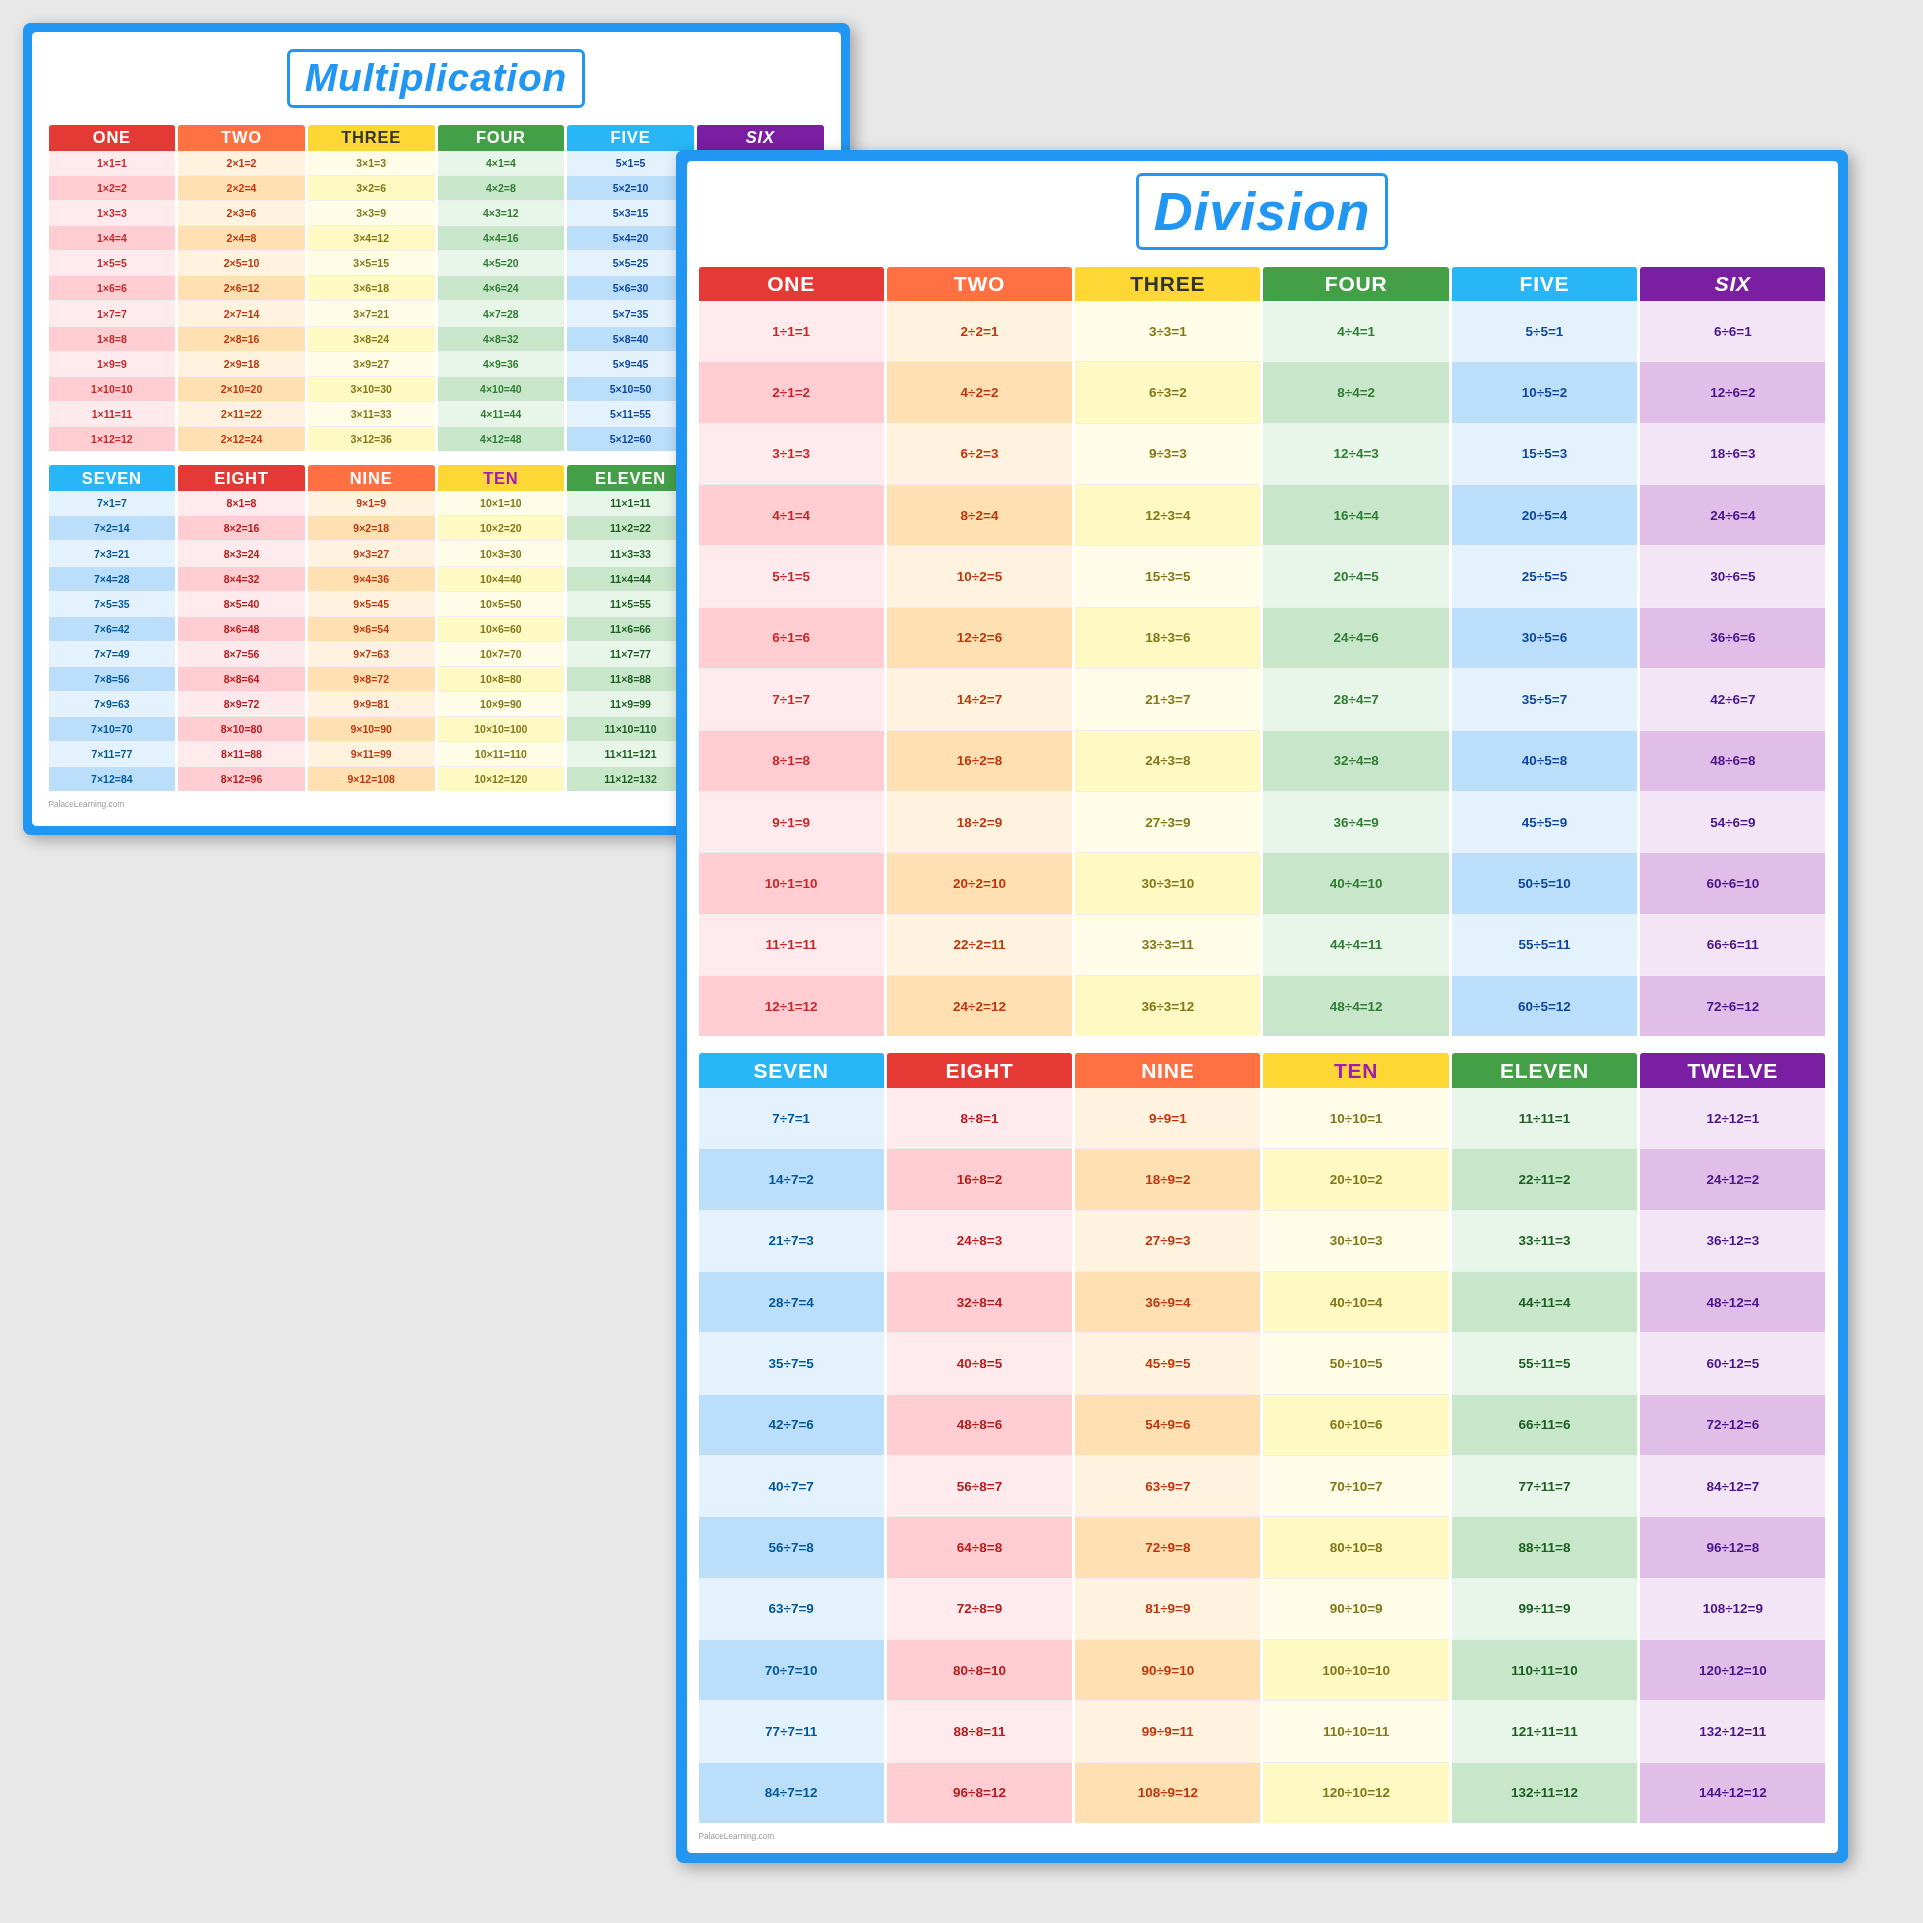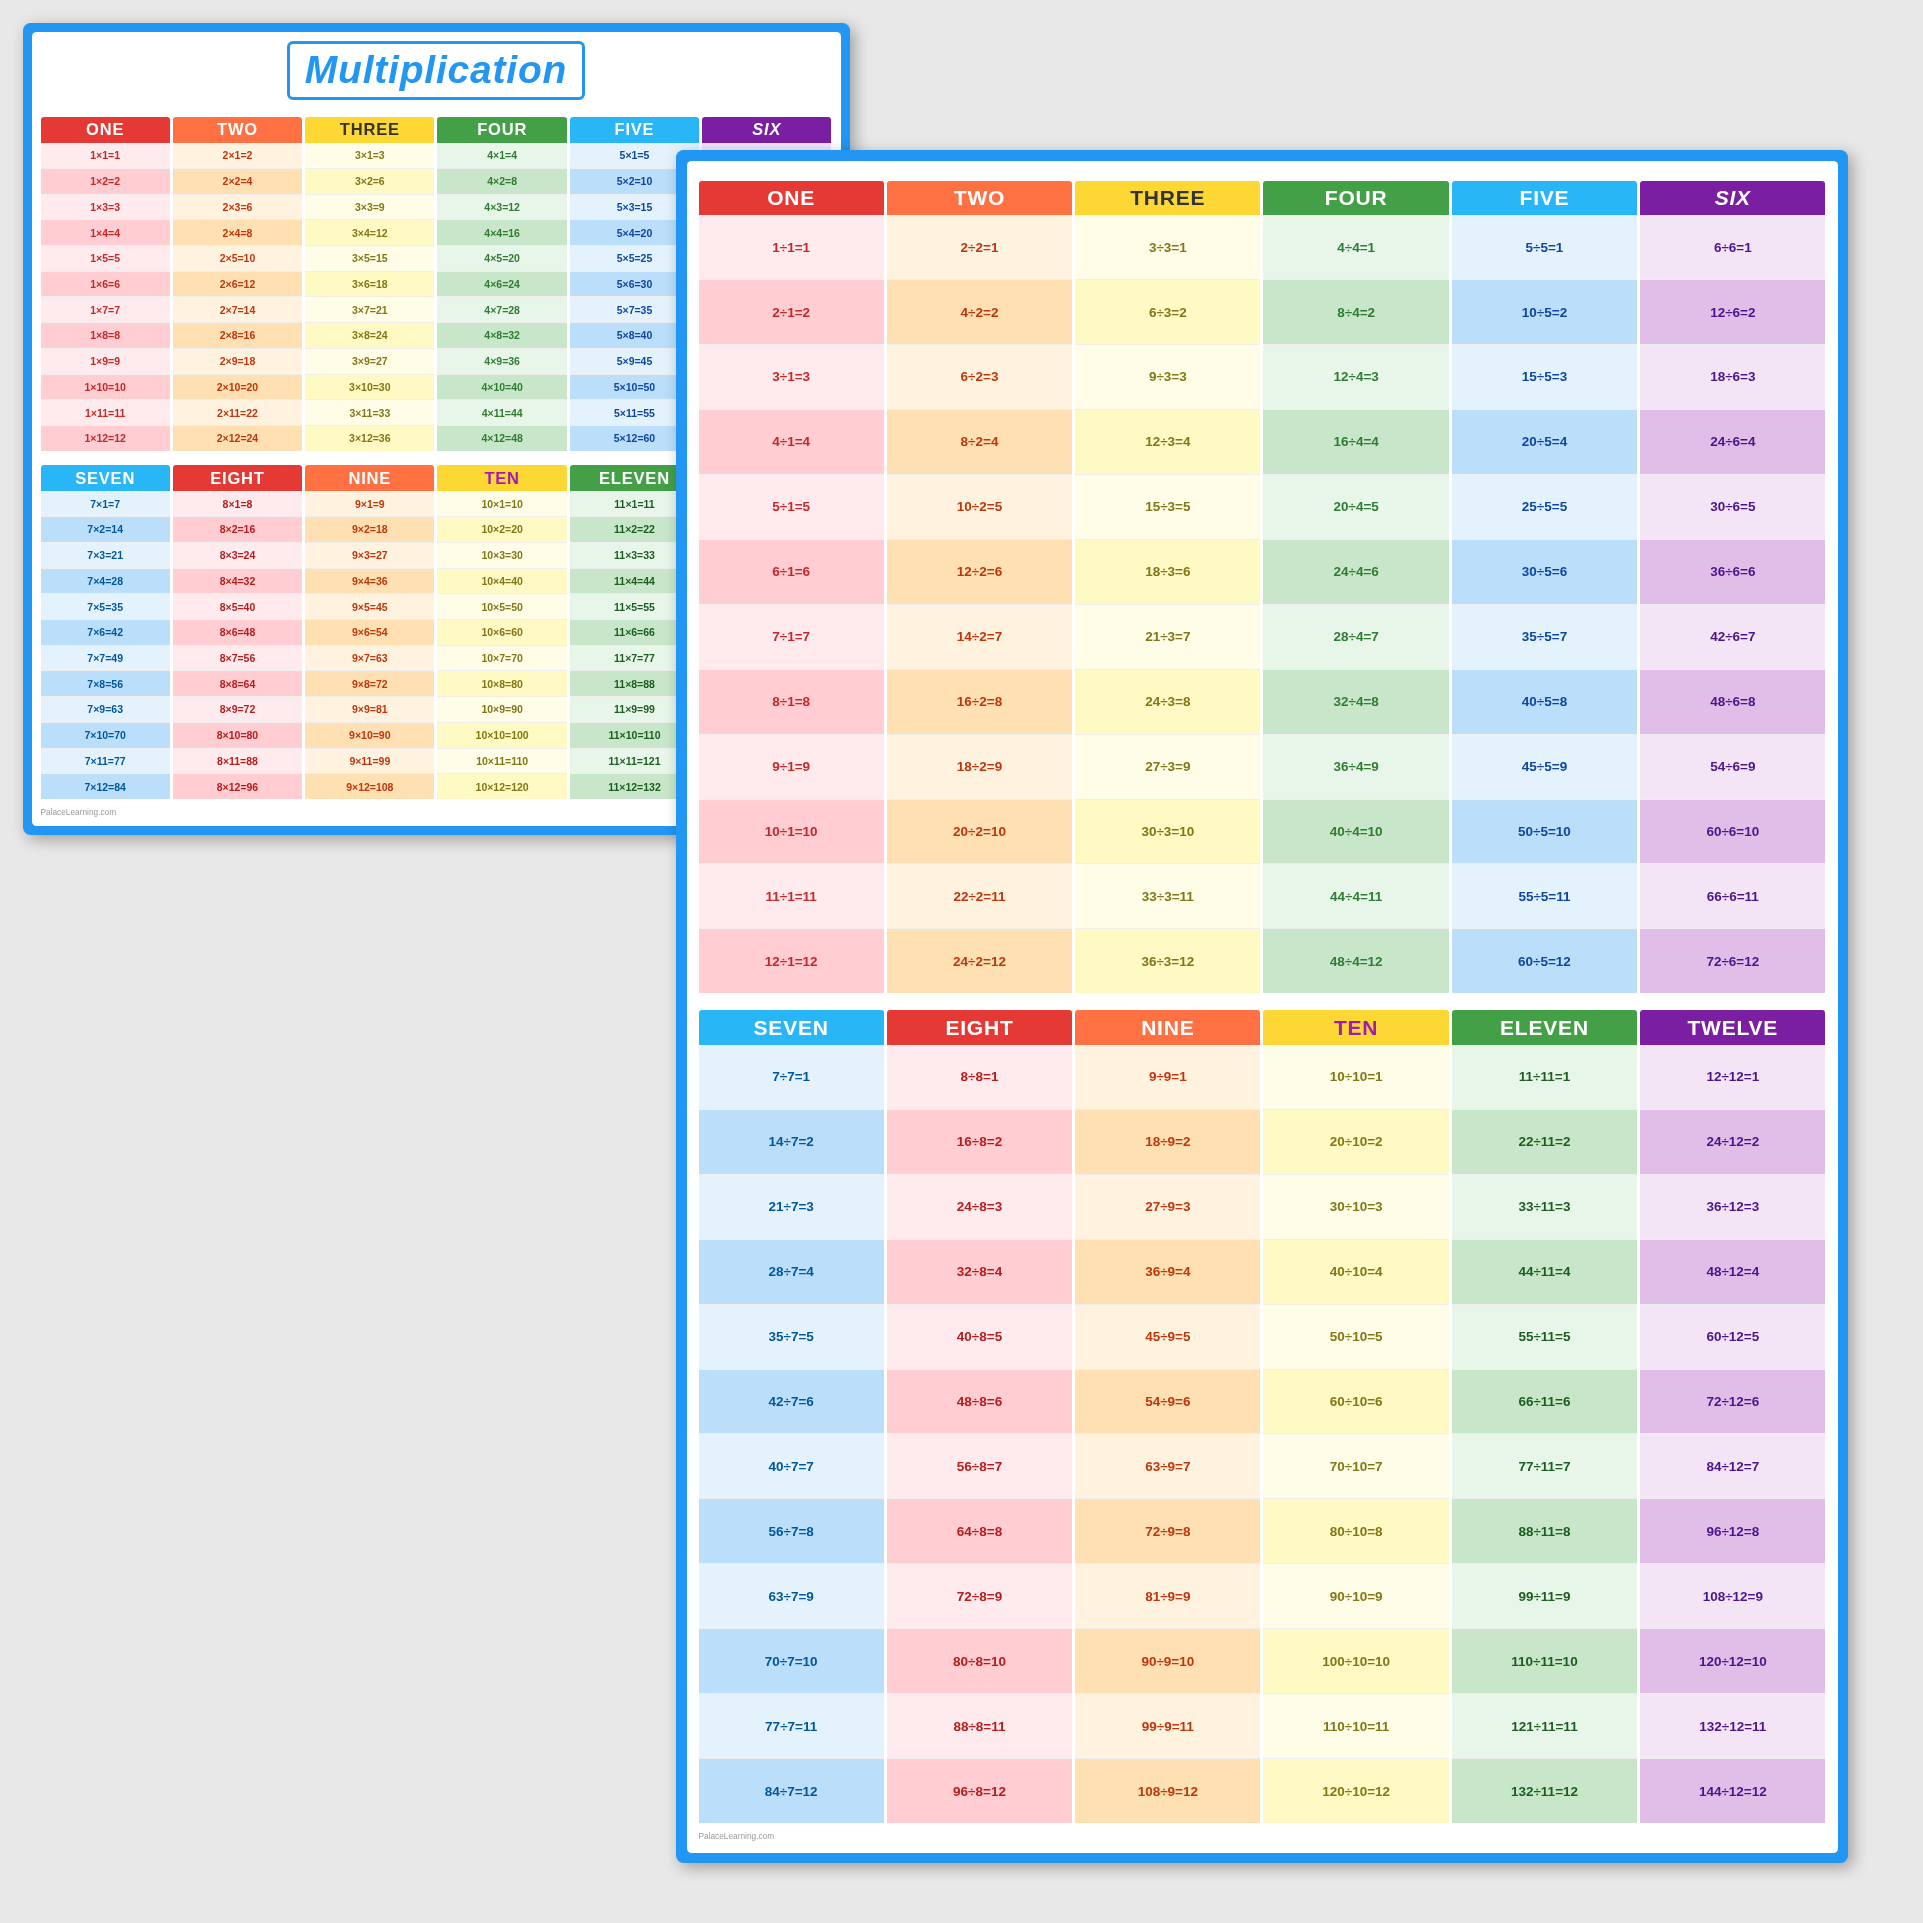--- a/index.html
+++ b/index.html
@@ -22,21 +22,21 @@
       background: #2196F3;
       border-radius: 7.5px;
       padding: 9px;
       box-shadow: 4.5px 4.5px 15px rgba(0,0,0,0.3);
     }
     .poster-inner {
       background: white;
       width: 100%;
       height: 100%;
       border-radius: 4.5px;
-      padding: 9px;
+      padding: 17px;
       display: flex;
       flex-direction: column;
       gap: 6px;
     }
     .poster-title-box {
       background: white;
       border: 3px solid #2196F3;
       border-radius: 6px;
       text-align: center;
       padding: 4.5px 15px;
@@ -403,20 +403,23 @@
             </div>
           </div>
         </div>
     </div>
     <div class="footer-text">PalaceLearning.com</div>
   </div>
 </div>
 
 <div class="division-poster">
   <div class="poster-inner">
+    <div class="poster-title-box">
+      <span class="poster-title">Division</span>
+    </div>
     <div class="tables-grid">
       <div class="tables-row" id="div-top-row">
           <div class="table-col one">
             <div class="col-header one">ONE</div>
             <div class="col-body">
               <div class="col-row">1÷1=1</div>
               <div class="col-row">2÷1=2</div>
               <div class="col-row">3÷1=3</div>
               <div class="col-row">4÷1=4</div>
               <div class="col-row">5÷1=5</div>

